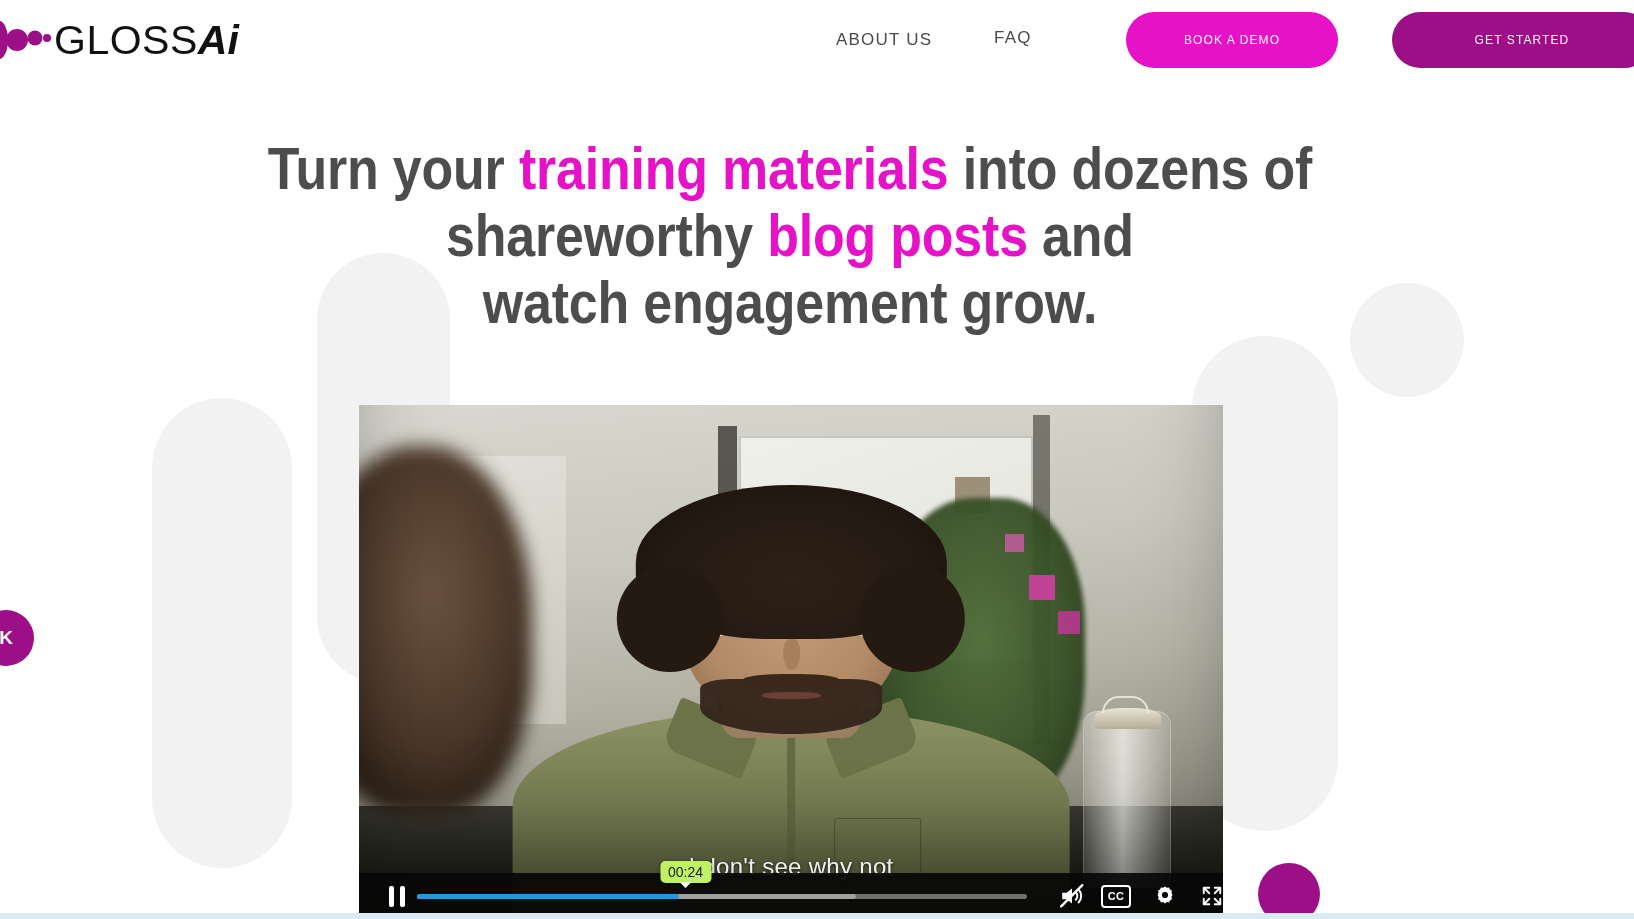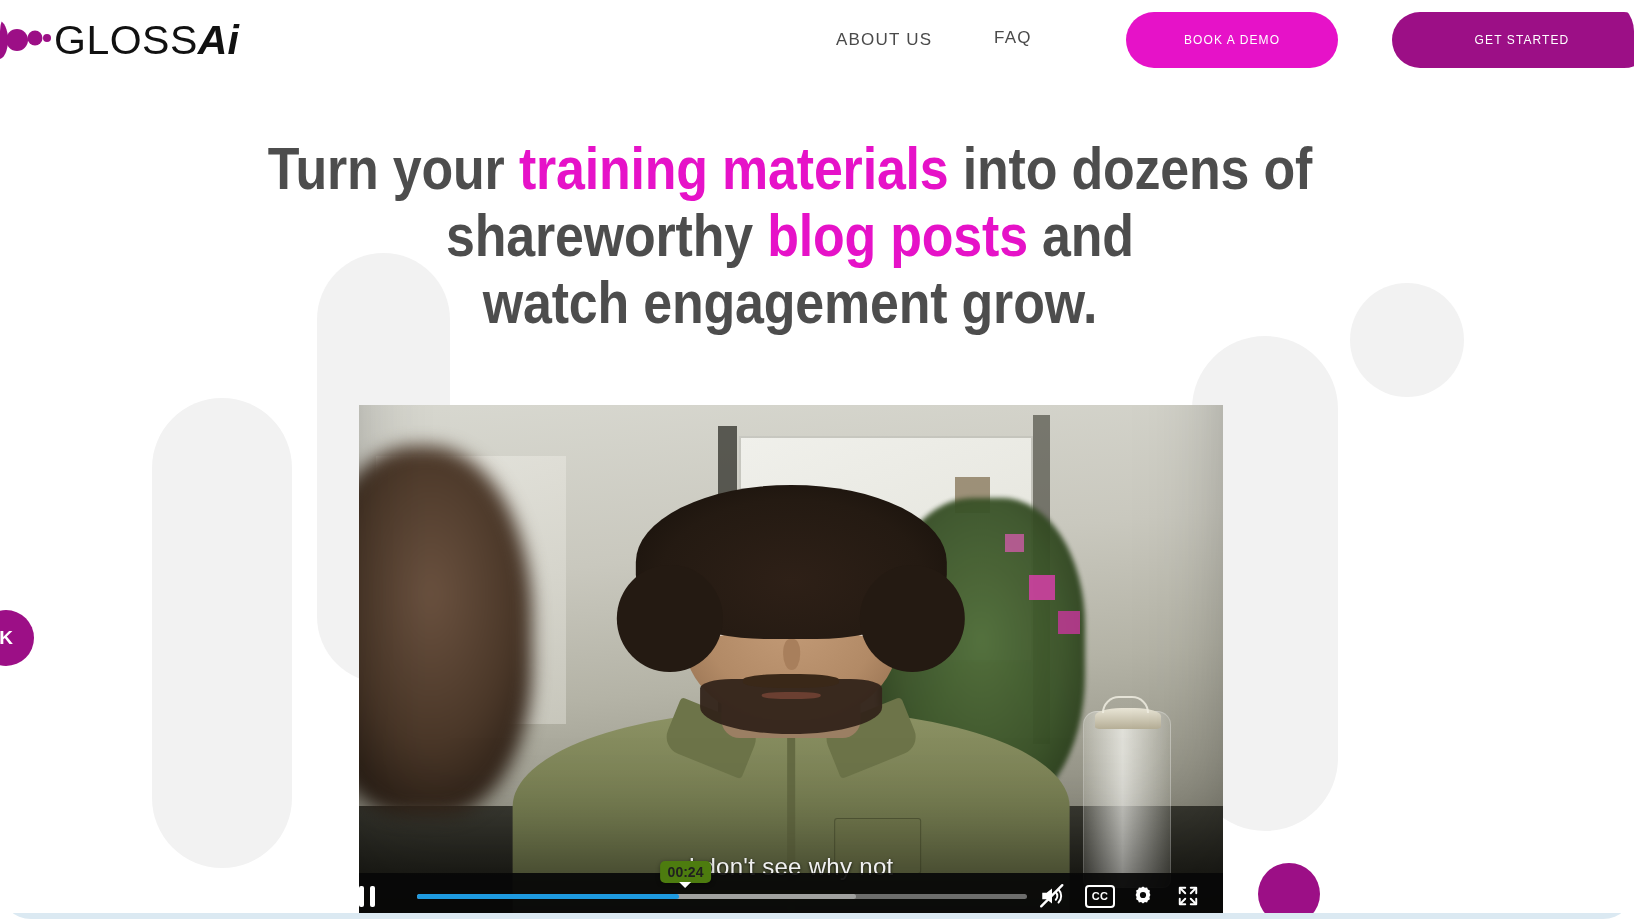--- a/index.html
+++ b/index.html
@@ -2,21 +2,21 @@
 <html><head>
 <meta charset="utf-8">
 <style>
   html, body {
     margin: 0; padding: 0;
     width: 1634px; height: 919px;
     overflow: hidden;
     background: #ffffff;
     font-family: "Liberation Sans", sans-serif;
   }
-  #page { position: relative; width: 1634px; height: 919px; background:#fff; overflow:hidden;border-radius:31px; }
+  #page { position: relative; width: 1634px; height: 919px; background:#fff; overflow:hidden; }
 
   
   .blob { position: absolute; background: #f2f2f2; z-index: 0; }
   .blob-a { left: 152px;  top: 398px; width: 140px; height: 470px; border-radius: 70px; }
   .blob-b { left: 317px;  top: 253px; width: 133px; height: 430px; border-radius: 67px; }
   .blob-c { left: 1192px; top: 336px; width: 146px; height: 495px; border-radius: 73px; }
   .blob-d { left: 1350px; top: 283px; width: 114px; height: 114px; border-radius: 50%; }
 
   
   .header {
@@ -153,32 +153,32 @@
     text-shadow: 0 1px 3px rgba(0,0,0,.85);
     font-family: "Liberation Sans", sans-serif; z-index: 6;
   }
 
   
   .controls{
     position:absolute; left:0; right:0; bottom:0; height: 46px;
     background: rgba(8,8,8,.92); display:flex; align-items:center; z-index: 8;
   }
   .ctrl-btn{
-    display:flex; align-items:center; justify-content:flex-start;
+    display:flex; align-items:center; justify-content:flex-end;
     width: 46px; height: 46px; cursor:pointer; flex:none;
   }
   .pause-ico{ display:flex; gap:6px; }
   .pause-ico i{ display:block; width:5px; height:21px; background:#fff; border-radius:2px; }
   .progress-wrap{ position:relative; flex:1; height:46px; display:flex; align-items:center; padding: 0 12px; cursor:pointer; }
   .progress-track{ position:relative; width:100%; height:5px; background: rgba(190,190,190,.55); border-radius:3px; }
   .progress-fill{ position:absolute; left:0; top:0; height:100%; background:#1e9ae0; border-radius:3px; }
   .progress-buffer{ position:absolute; left:0; top:0; height:100%; background: rgba(225,225,225,.45); border-radius:3px; }
   .time-tip{
     position:absolute; bottom: 36px; transform: translateX(-50%);
-    background:#4d7c0f; color:#202020; font-size:14px; font-weight:700;
+    background:#bef264; color:#202020; font-size:14px; font-weight:400;
     padding: 3px 8px; border-radius: 5px; white-space:nowrap;
     font-family: "Liberation Sans", sans-serif; z-index: 12;
     box-shadow: 0 1px 4px rgba(0,0,0,.35);
   }
   .time-tip::after{
     content:""; position:absolute; left:50%; bottom:-5px; transform:translateX(-50%);
     border-left:6px solid transparent; border-right:6px solid transparent; border-top:6px solid #fff;
   }
   .cc-box{
     width:26px; height:19px; border:2px solid #fff; border-radius:4px;

